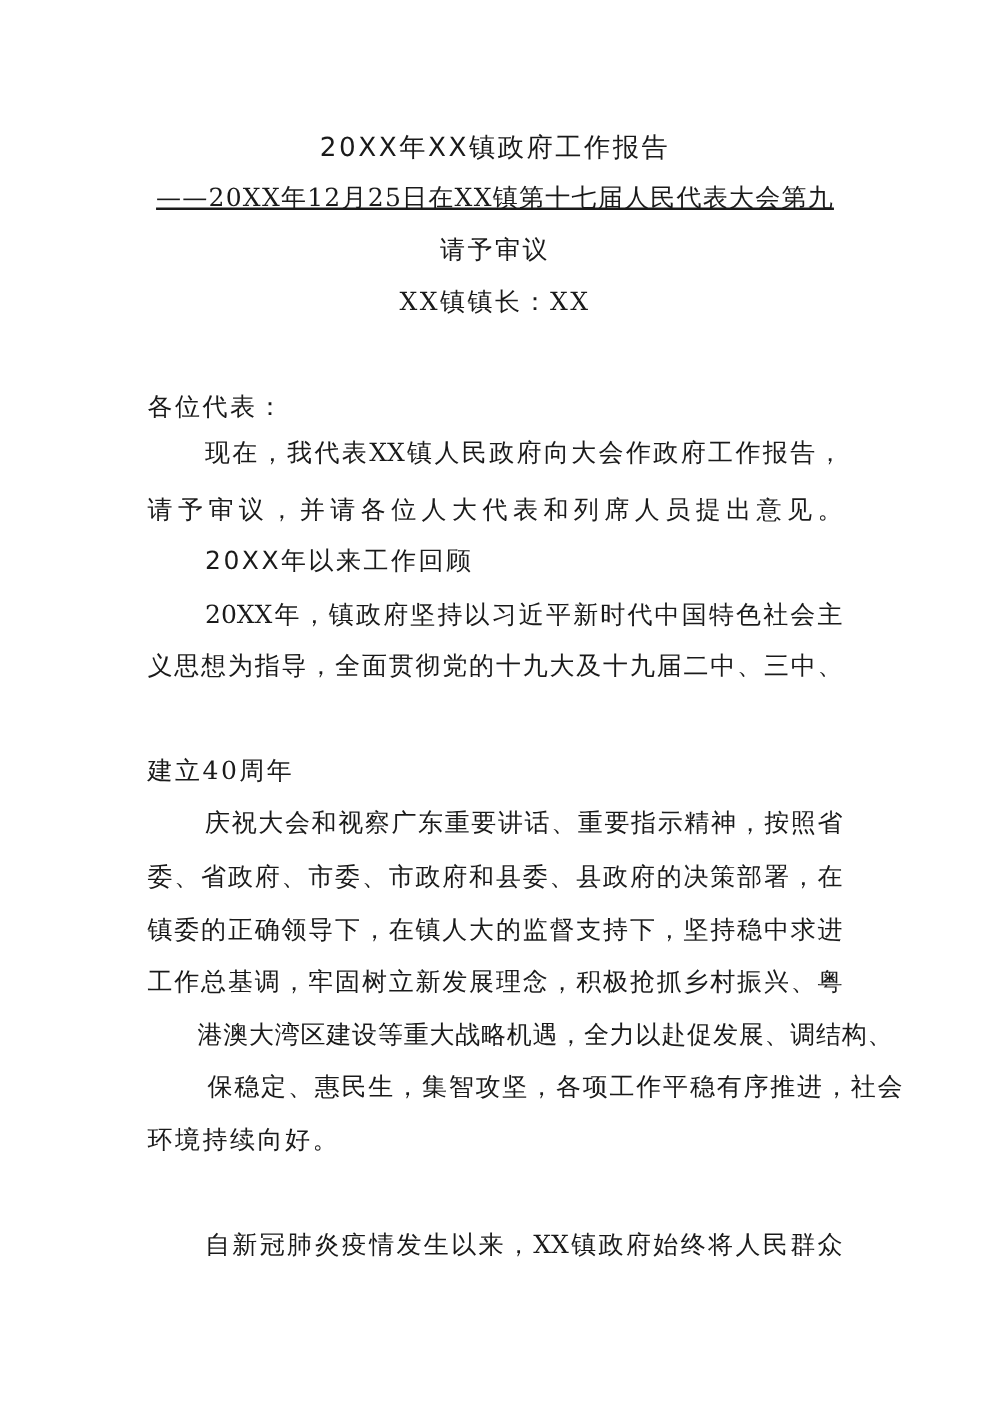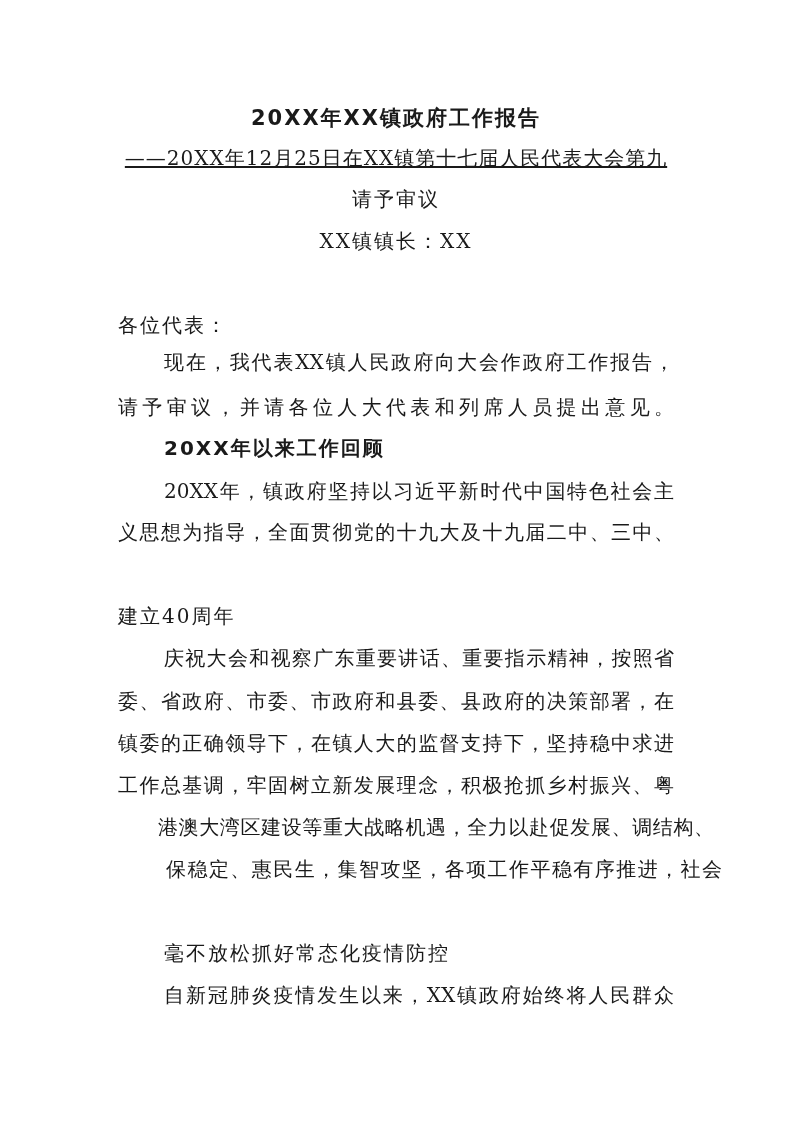--- a/index.html
+++ b/index.html
@@ -2,21 +2,21 @@
 <html><head>
 <meta charset="utf-8">
 <style>
   html, body { margin: 0; padding: 0; background: #ffffff; }
   body { width: 793px; height: 1122px; position: relative; overflow: hidden;
          font-family: "DejaVu Serif", "Liberation Serif", serif; color: #1a1a1a; }
   .page { position: absolute; left: 0; top: 0; width: 793px; height: 1122px; background: #fff; }
   .line { position: absolute; left: 118px; width: 556px; font-size: 20px; line-height: 24px;
           white-space: nowrap; letter-spacing: 5.2px; }
   .center { text-align: center; left: 96px; width: 600px; letter-spacing: 2px; }
-  .bold { font-weight: bold; font-family: "DejaVu Sans", "Liberation Sans", sans-serif; letter-spacing: 2px; }
+  .bold { font-weight: normal; font-family: "DejaVu Sans", "Liberation Sans", sans-serif; letter-spacing: 2px; }
   .indent { left: 164px; width: 510px; }
   .just { text-align: justify; text-align-last: justify; letter-spacing: 0; }
 </style>
 </head>
 <body>
 
 <div class="page">
   <div class="line center bold" style="top:106px;font-size:21px;">20XX年XX镇政府工作报告</div>
   <div class="line center" style="top:146px;letter-spacing:1px;text-decoration:underline;">——20XX年12月25日在XX镇第十七届人民代表大会第九</div>
   <div class="line center" style="top:187px;">请予审议</div>
@@ -32,17 +32,17 @@
   <div class="line indent just" style="top:479px;">20XX年，镇政府坚持以习近平新时代中国特色社会主</div>
   <div class="line just" style="top:520px;">义思想为指导，全面贯彻党的十九大及十九届二中、三中、</div>
   <div class="line" style="top:604px;letter-spacing:2px;">建立40周年</div>
 
   <div class="line indent just" style="top:646px;">庆祝大会和视察广东重要讲话、重要指示精神，按照省</div>
   <div class="line just" style="top:689px;">委、省政府、市委、市政府和县委、县政府的决策部署，在</div>
   <div class="line just" style="top:731px;">镇委的正确领导下，在镇人大的监督支持下，坚持稳中求进</div>
   <div class="line just" style="top:773px;">工作总基调，牢固树立新发展理念，积极抢抓乡村振兴、粤</div>
   <div class="line just" style="top:815px;margin-left:40px;">港澳大湾区建设等重大战略机遇，全力以赴促发展、调结构、</div>
   <div class="line just" style="top:857px;margin-left:48px;">保稳定、惠民生，集智攻坚，各项工作平稳有序推进，社会</div>
+  <div class="line" style="top:899px;letter-spacing:2px;">环境持续向好。</div>
 
-  <div class="line indent" style="top:941px;letter-spacing:2px;">毫不放松抓好常态化疫情防控</div>
 
   <div class="line indent just" style="top:983px;">自新冠肺炎疫情发生以来，XX镇政府始终将人民群众</div>
 </div>
 
 </body></html>

